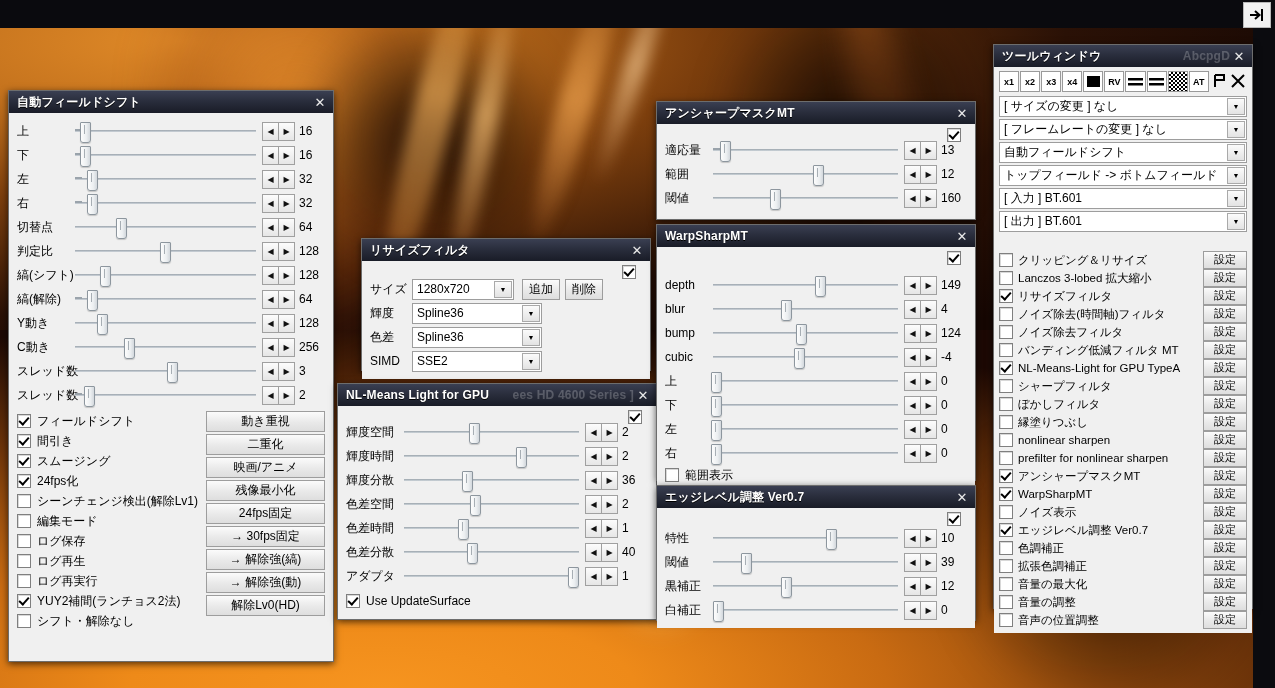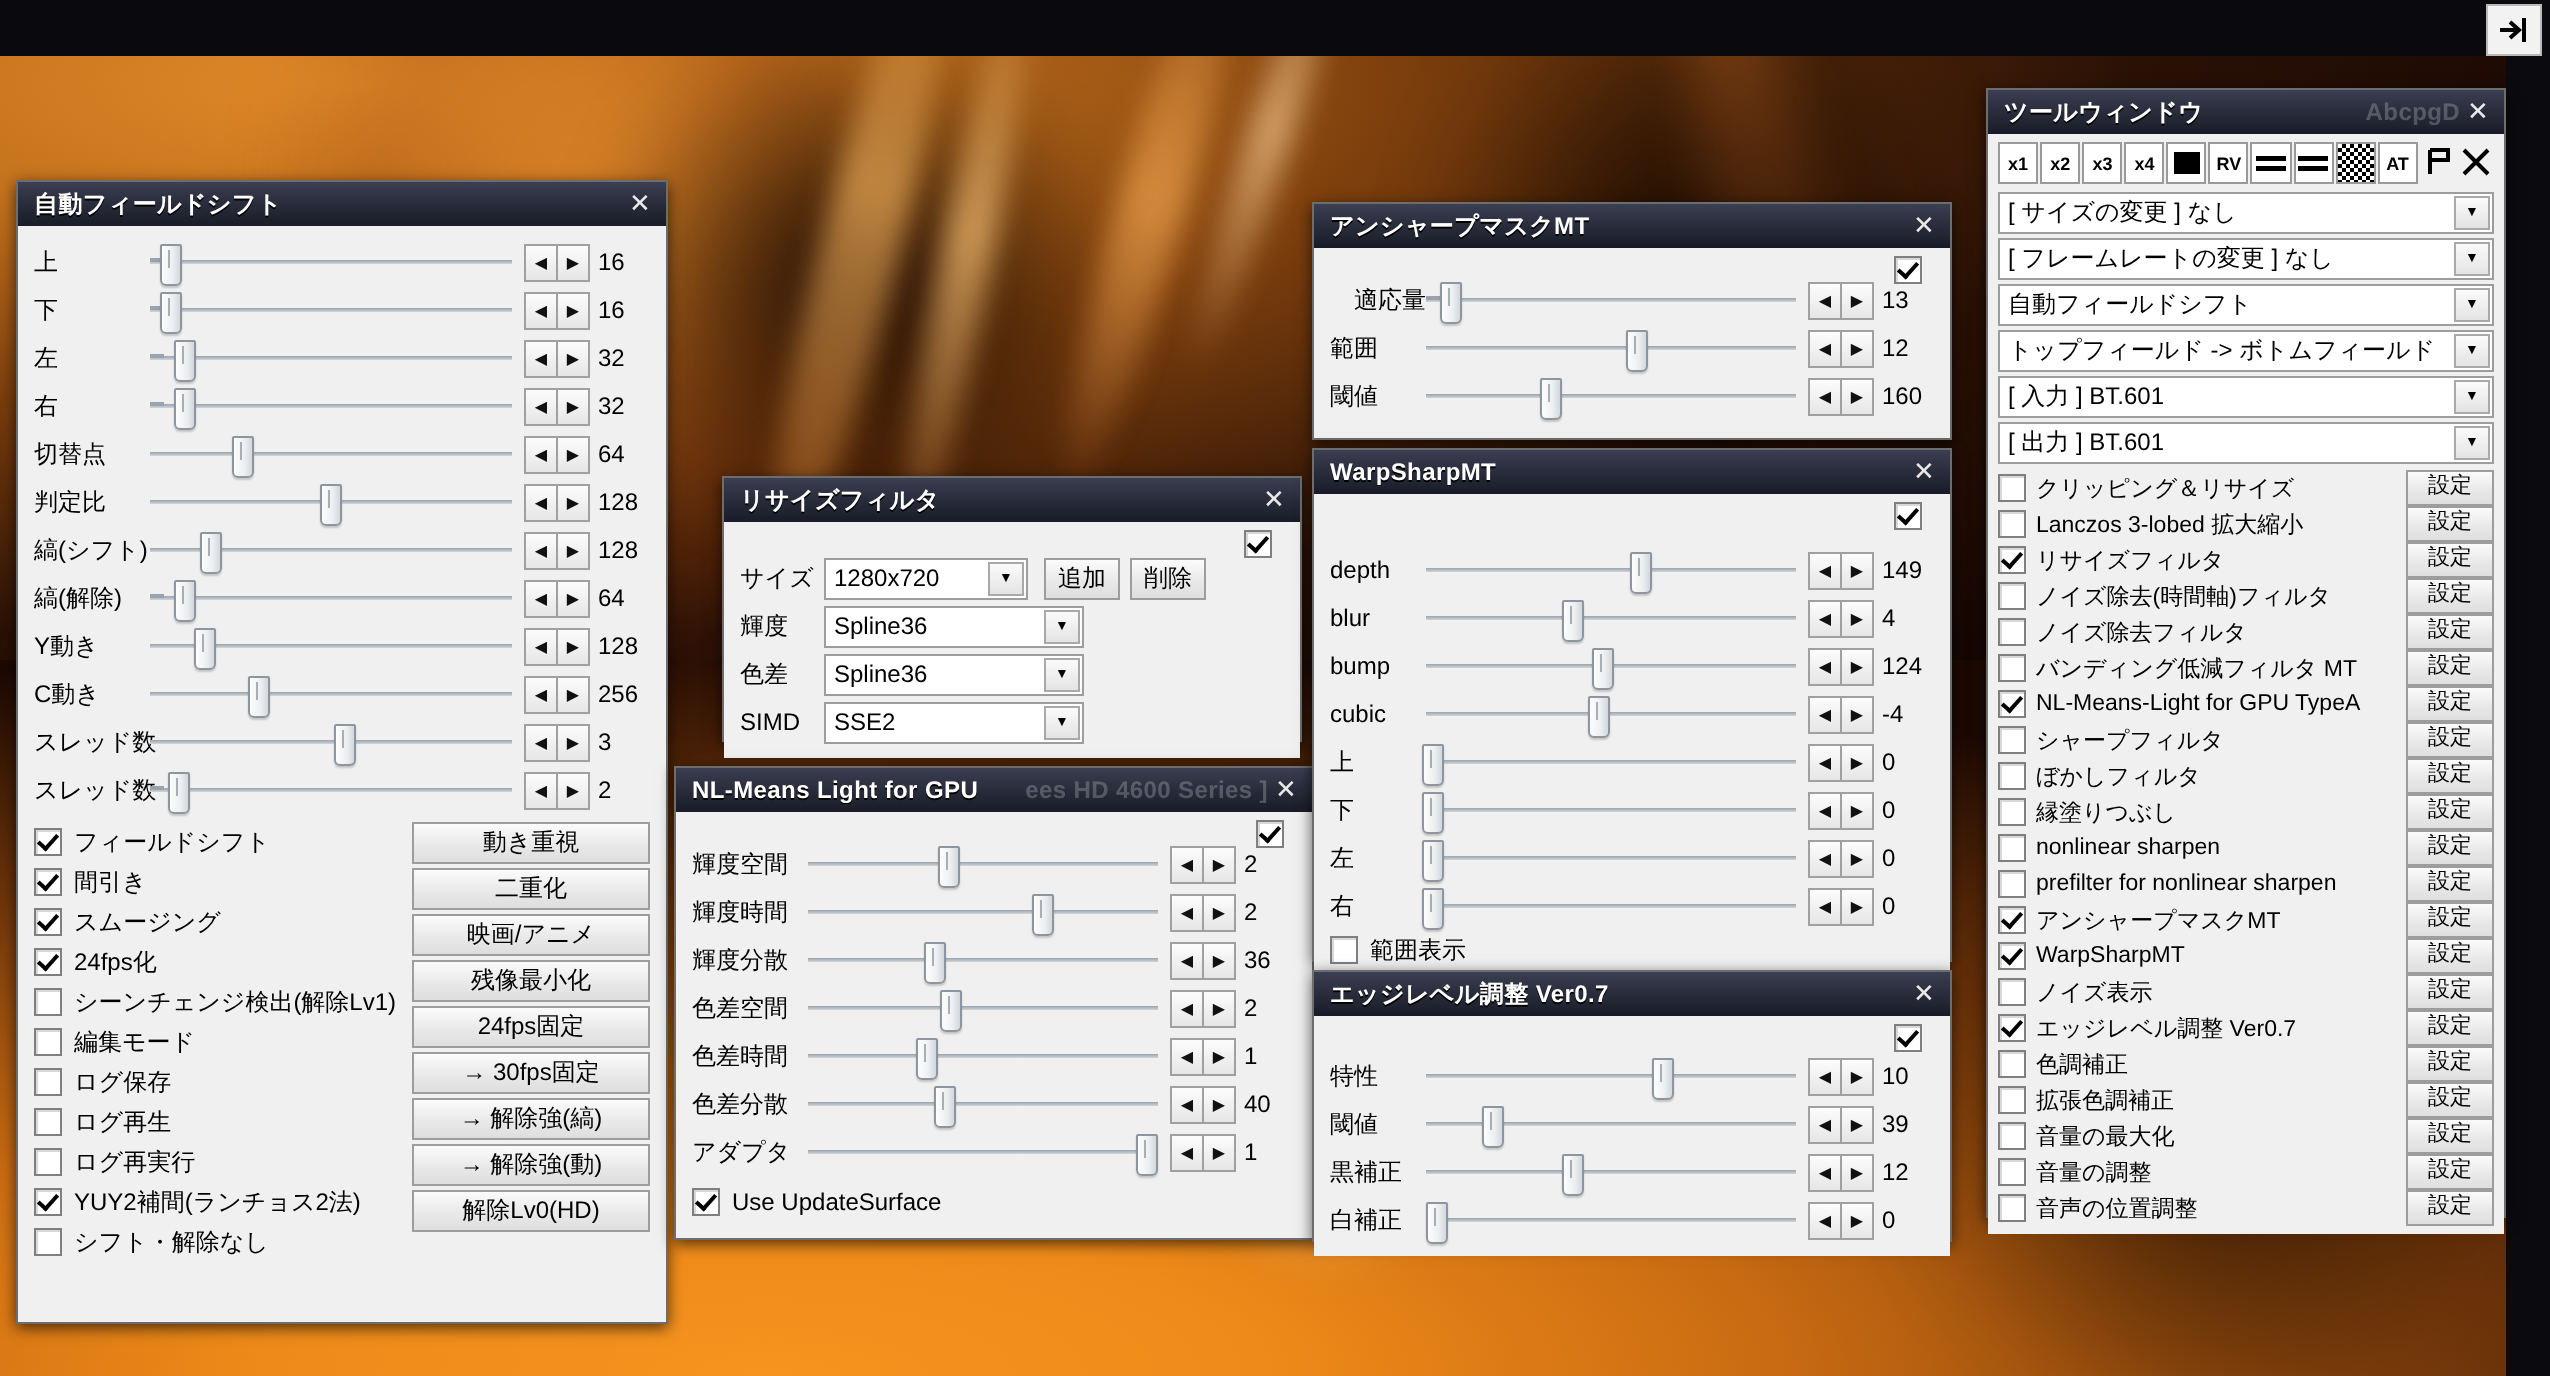--- a/index.html
+++ b/index.html
@@ -106,21 +106,21 @@
   #w-tool{left:993px;top:44px;width:258px;height:563px;}
 
   
   #w-tool .body{padding:4px 5px;}
   .toolbar{display:flex;gap:1px;margin-bottom:4px;}
   .tbtn{width:19px;height:19px;border:1px solid #9a9a9a;background:#fff;
         display:flex;align-items:center;justify-content:center;cursor:pointer;
         font-size:9px;font-weight:bold;color:#000;font-family:"Liberation Sans",sans-serif;}
   .tbtn.nb{border:none;background:transparent;}
   .combolist .combo{margin-bottom:2px;}
-  .flist{margin-top:3px;}
+  .flist{margin-top:19px;}
   .frow{display:flex;align-items:center;height:18px;}
   .frow .box{margin-right:5px;}
   .frow .fname{flex:1;font-size:11.5px;color:#000;white-space:nowrap;overflow:hidden;}
   .frow .set{width:42px;height:16px;line-height:15px;font-size:11px;}
 </style>
 </head>
 <body>
 
 <div id="bg">
   <div class="bgl b1"></div>
@@ -509,21 +509,21 @@
 
 <div class="win" id="w-usm">
   <div class="tbar">
     <div class="t">アンシャープマスクMT</div>
     <div class="x">✕</div>
   </div>
   <div class="body" style="position:relative;padding-top:2px">
     <div class="box on enable"></div>
     <div id="usm-sliders" style="margin-top:12px">
         <div class="row">
-          <div class="lbl" style="width: 48px; text-align: right;">適応量</div>
+          <div class="lbl" style="width: 48px;">適応量</div>
           <div class="track">
             <div class="line"></div>
             <div class="tick" style="left: 0px;"></div>
             <div class="thumb" style="left: calc(5% - 2px);"></div>
           </div>
           <div class="spin">
             <b>◀</b>
             <b>▶</b>
           </div>
           <div class="val">13</div>

